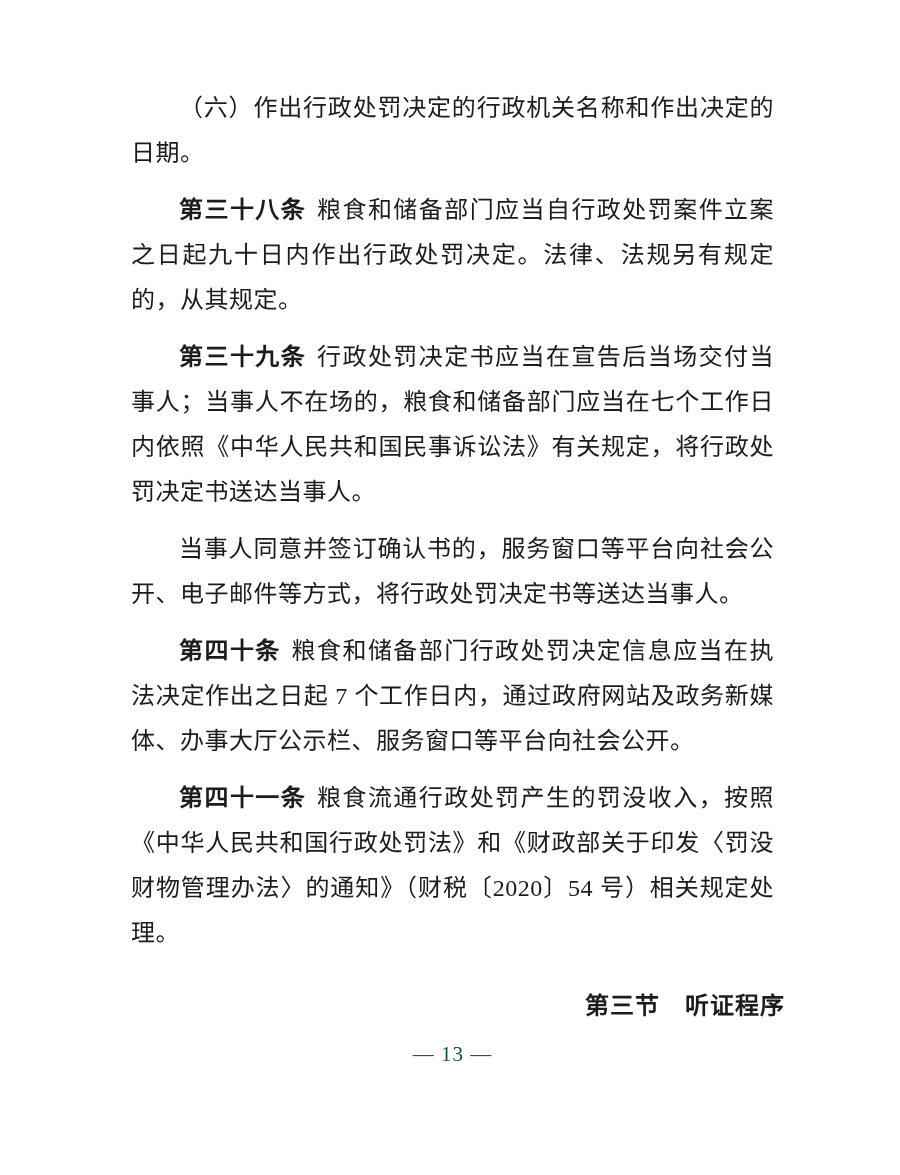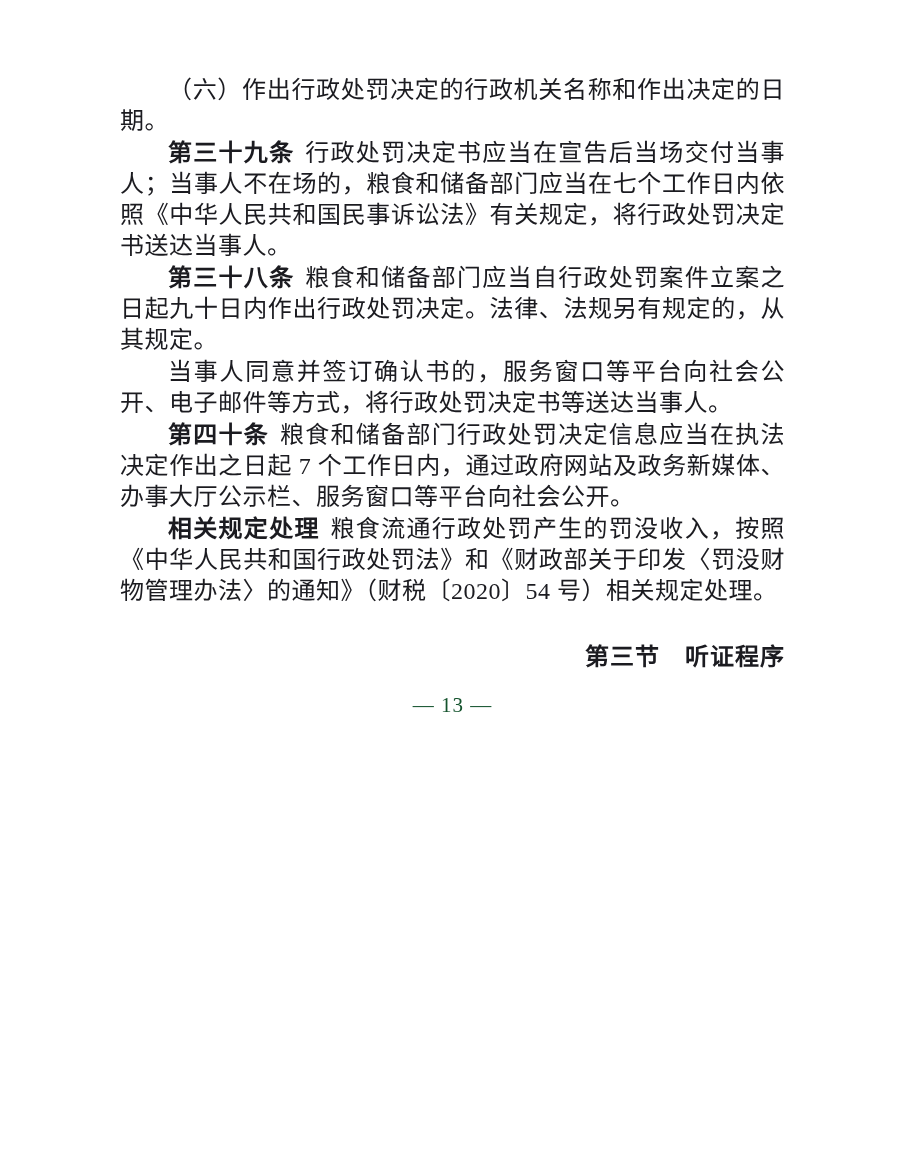--- a/index.html
+++ b/index.html
@@ -15,23 +15,23 @@
   .page {
     box-sizing: border-box;
     width: 900px;
     height: 1175px;
     padding: 74px 115px 0 120px;
     background: #ffffff;
     color: #1b1b20;
     font-family: "Liberation Serif", "DejaVu Serif", serif;
   }
   p.para {
-    margin: 0;
+    margin: 11px;
     font-size: 24px;
-    line-height: 31px;
+    line-height: 45px;
     text-align: justify;
     text-justify: inter-character;
     text-indent: 2em;
     letter-spacing: 0.5px;
   }
   .lead {
     font-family: "Liberation Sans", "DejaVu Sans", sans-serif;
     font-weight: 700;
     letter-spacing: 0.5px;
   }
@@ -57,28 +57,28 @@
   }
 </style>
 </head>
 <body>
 
 <div class="page">
 
   <p class="para"><span class="lead"></span><span>（六）作出行政处罚决定的行政机关名称和作出决定的日期。</span></p>
 
 
+  <p class="para"><span class="lead">第三十八条</span><span>粮食和储备部门应当自行政处罚案件立案之日起九十日内作出行政处罚决定。法律、法规另有规定的，从其规定。</span></p>
+
   <p class="para"><span class="lead">第三十九条</span><span>行政处罚决定书应当在宣告后当场交付当事人；当事人不在场的，粮食和储备部门应当在七个工作日内依照《中华人民共和国民事诉讼法》有关规定，将行政处罚决定书送达当事人。</span></p>
-
-  <p class="para"><span class="lead">第三十八条</span><span>粮食和储备部门应当自行政处罚案件立案之日起九十日内作出行政处罚决定。法律、法规另有规定的，从其规定。</span></p>
 
   <p class="para"><span class="lead"></span><span>当事人同意并签订确认书的，服务窗口等平台向社会公开、电子邮件等方式，将行政处罚决定书等送达当事人。</span></p>
 
   <p class="para"><span class="lead">第四十条</span><span>粮食和储备部门行政处罚决定信息应当在执法决定作出之日起 7 个工作日内，通过政府网站及政务新媒体、办事大厅公示栏、服务窗口等平台向社会公开。</span></p>
 
-  <p class="para"><span class="lead">相关规定处理</span><span>粮食流通行政处罚产生的罚没收入，按照《中华人民共和国行政处罚法》和《财政部关于印发〈罚没财物管理办法〉的通知》（财税〔2020〕54 号）相关规定处理。</span></p>
+  <p class="para"><span class="lead">第四十一条</span><span>粮食流通行政处罚产生的罚没收入，按照《中华人民共和国行政处罚法》和《财政部关于印发〈罚没财物管理办法〉的通知》（财税〔2020〕54 号）相关规定处理。</span></p>
 
   <h2 class="section-heading">第三节　听证程序</h2>
 
 
   <div class="page-number">— 13 —</div>
 
 </div>
 
 </body></html>

